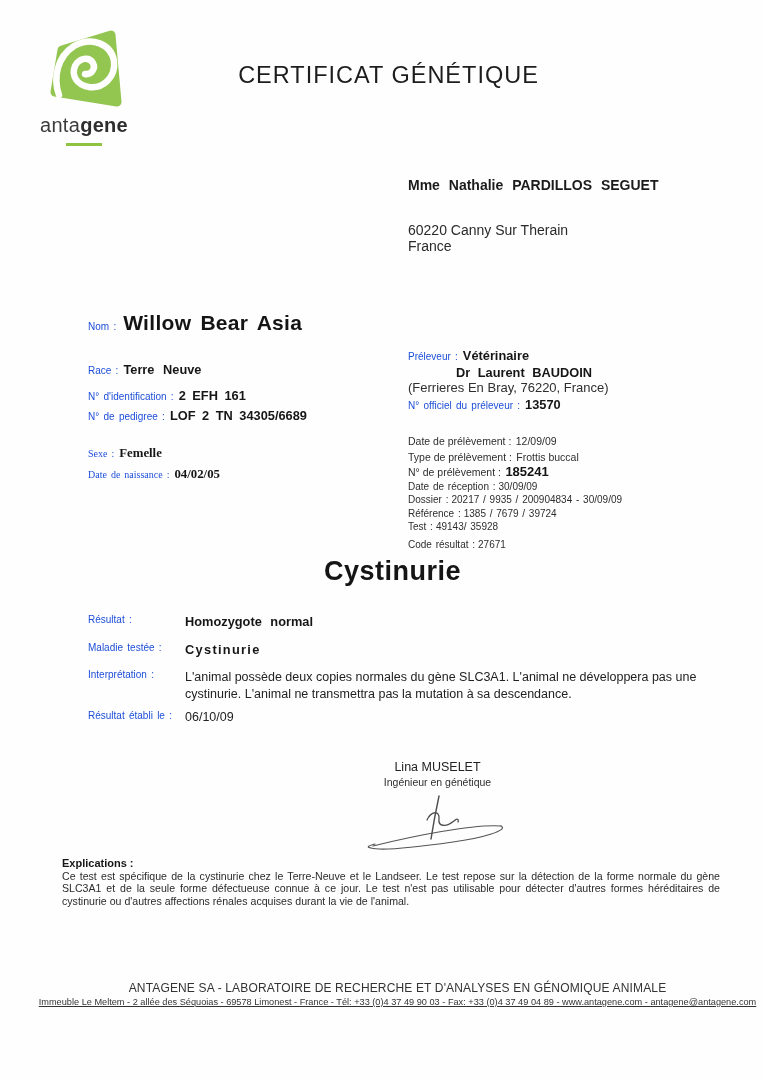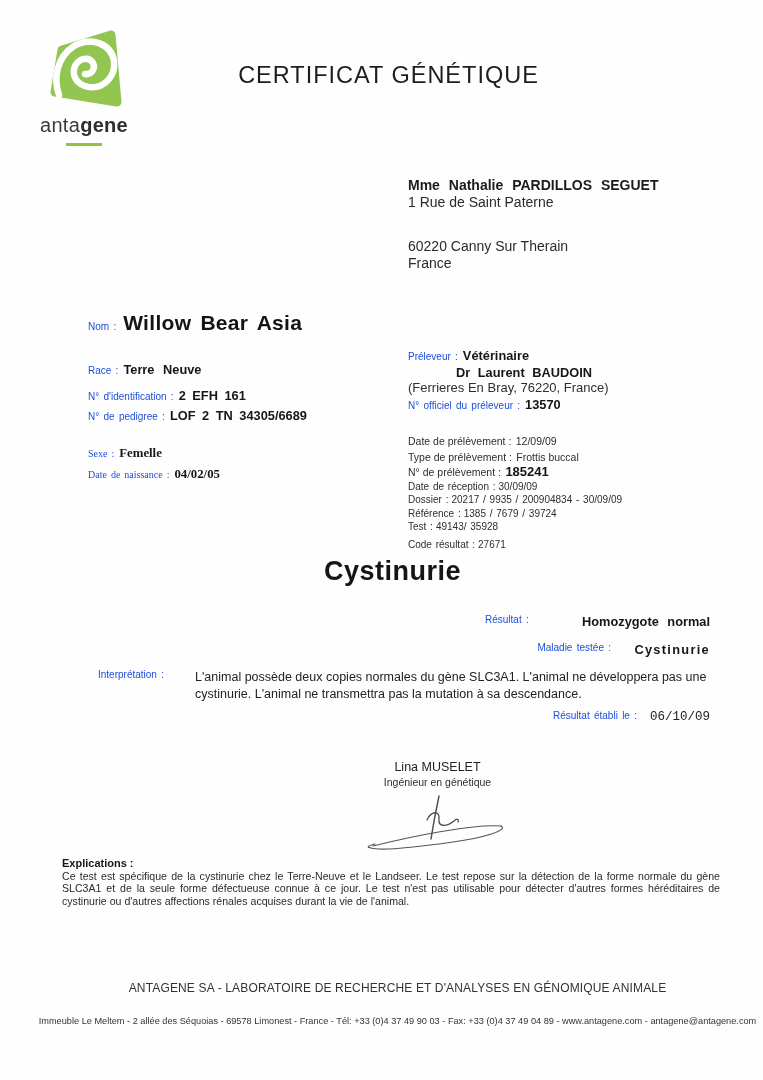--- a/index.html
+++ b/index.html
@@ -61,66 +61,65 @@
   #dossier-group { left:408px; top:479px; line-height:11.3px; }
   #dossier-group .line .lbl { margin-right:3px; }
   #dossier-group .lbl, #dossier-group .dval { font-size:10px; word-spacing:1px; color:#2e2e2e; }
   #code-line { margin-top:5px; }
 
   
   #cystinurie-title {
     top:556px; left:0; width:100%; box-sizing:border-box; padding-left:22px;
     text-align:center; font-size:27px; font-weight:bold; color:#151515; letter-spacing:.5px;
   }
-  .result-row { position:absolute; left:98px; width:612px; display:flex;justify-content:flex-end; }
+  .result-row { position:absolute; left:88px; width:612px; display:flex; }
   .result-row .row-label { flex:0 0 97px; }
   #row-resultat { top:614px; }
   #row-resultat .val { word-spacing:5px; }
   #row-maladie { top:642px; }
   #row-maladie .val { letter-spacing:1.3px; word-spacing:2px; }
   #row-interpretation { top:669px; }
   #row-interpretation .interp-text { font-size:12.5px; line-height:16.8px; color:#222; }
   #row-etabli { top:710px; }
-  #row-etabli .etabli-val { font-size:12.5px; color:#222;font-family:Liberation Mono, monospace; }
+  #row-etabli .etabli-val { font-size:12.5px; color:#222; }
 
   
   #signature-block { left:330px; top:760px; width:215px; text-align:center; }
   .sig-name { font-size:12.5px; color:#222; }
   .sig-role { font-size:10.5px; color:#2e2e2e; margin-top:2px; }
   #signature-svg { margin-top:6px; }
 
   
   #explications { left:62px; top:857px; width:658px; }
   .exp-label { font-weight:bold; font-size:11px; color:#161616; }
   .exp-text { font-size:10.6px; line-height:12.4px; text-align:justify; color:#2b2b2b; margin-top:1px; }
 
   
   #footer { left:0; top:981px; width:100%; box-sizing:border-box; padding-left:32px; text-align:center; color:#333; }
   .footer-line1 { font-size:12px; letter-spacing:.15px; white-space:nowrap; }
-  .footer-line2 { font-size:9.2px; margin-top:21px; white-space:nowrap; }
+  .footer-line2 { font-size:9.2px; margin-top:2px; white-space:nowrap;text-decoration:underline; }
 </style>
 </head>
 <body>
 
 <div class="page">
 
   <div class="abs" id="logo">
     <svg width="78" height="80" viewBox="0 0 78 80" aria-hidden="true">
       <path d="M17 20 L66 5 L72 72 L10 62 Z" fill="#93c650" stroke="#93c650" stroke-width="9" stroke-linejoin="round"></path>
       <path d="M14 65 C8 48 12 27 29 16 C47 6 66 14 69 31 C71 47 58 59 44 57 C32 55 26 46 30 36 C34 28 44 26 48 33 C51 39 46 45 40 44" fill="none" stroke="#ffffff" stroke-width="6.5" stroke-linecap="round"></path>
     </svg>
     <div class="brand"><span>anta</span><span class="bold-part">gene</span></div>
     <div class="brand-underline"></div>
   </div>
 
   <div class="abs" id="doc-title">CERTIFICAT GÉNÉTIQUE</div>
 
   <div class="abs" id="recipient">
     <div class="recipient-name">Mme Nathalie PARDILLOS SEGUET</div>
-    <div>1 Rue de Saint Paterne</div>
     <div class="recipient-city-group">
       <div>60220 Canny Sur Therain</div>
       <div>France</div>
     </div>
   </div>
 
   <div class="abs" id="nom-line">
     <span class="lbl">Nom :</span>
     <span class="nom-value">Willow Bear Asia</span>
   </div>

